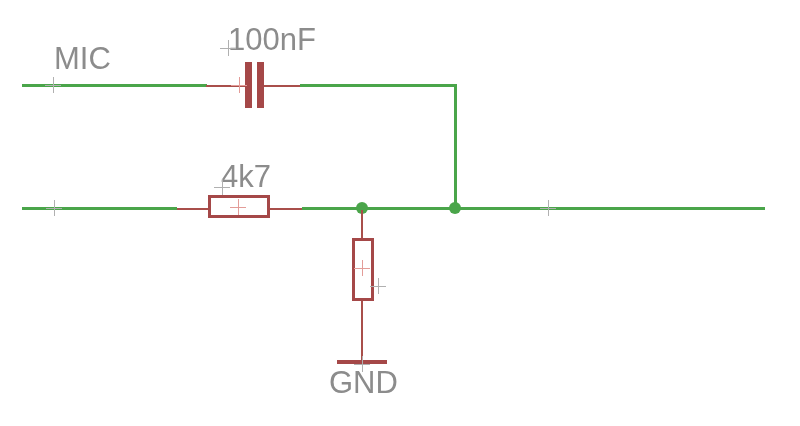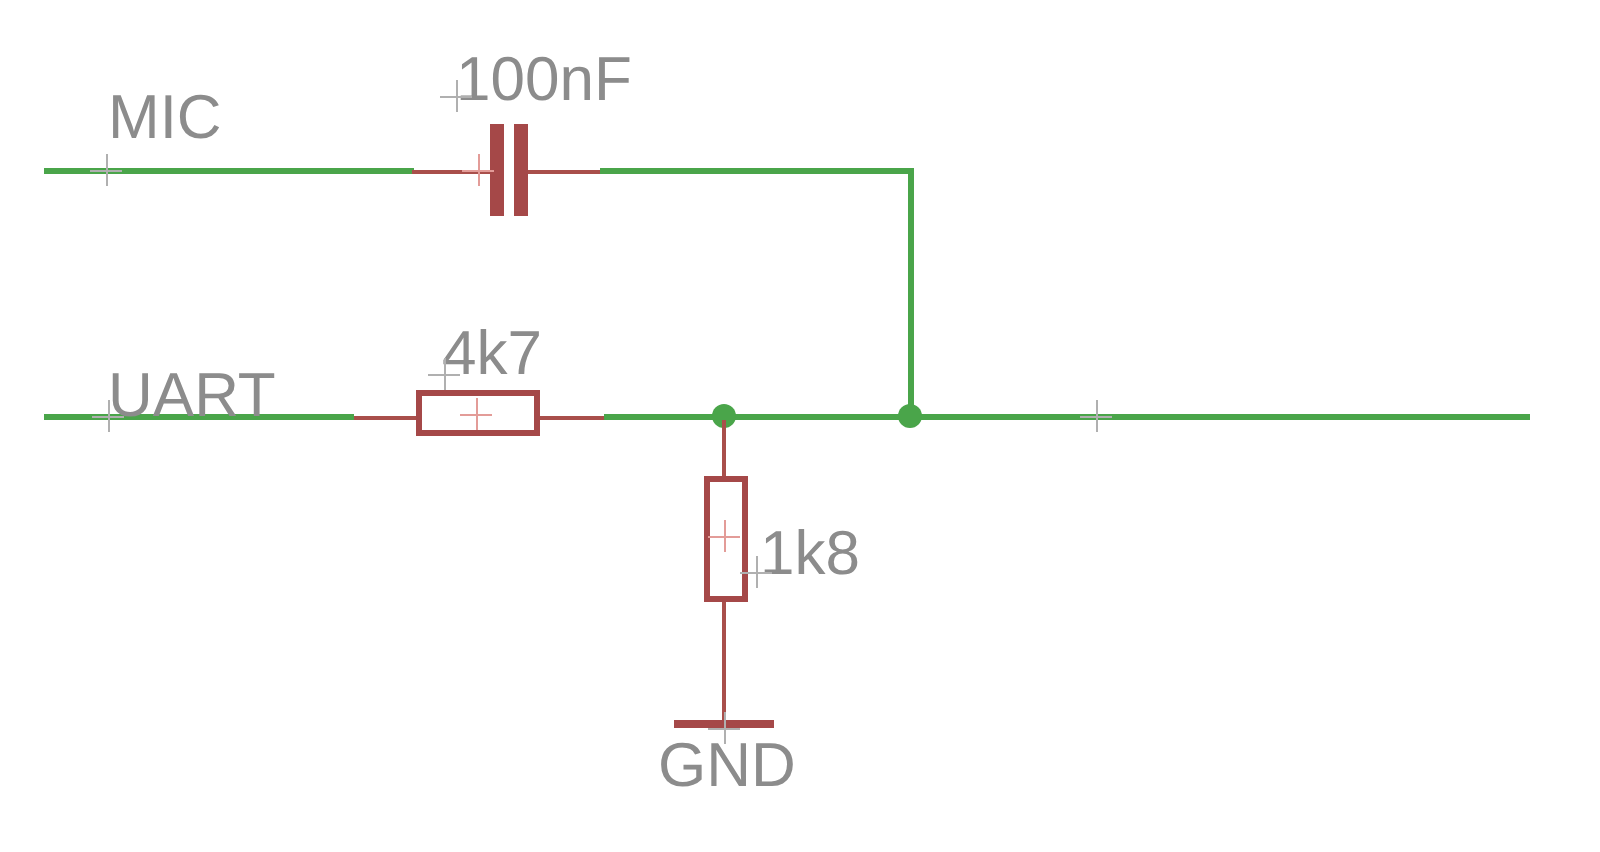--- a/index.html
+++ b/index.html
@@ -100,33 +100,31 @@
   <div class="abs wire-green" style="left:302px; top:207px; width:463px; height:3px;"></div>
 
   <div class="abs wire-red" style="left:177px; top:208px; width:31px; height:2px;"></div>
   <div class="abs res-body" style="left:208px; top:195px; width:62px; height:23px;"></div>
   <div class="abs wire-red" style="left:270px; top:208px; width:32px; height:2px;"></div>
   <div class="abs cross cross-pink" style="left:230px; top:199px;"></div>
 
   <div class="abs lbl" style="left:221px; top:161px;">4k7</div>
   <div class="abs cross cross-gray" style="left:214px; top:179px;"></div>
 
-  <div class="abs lbl" style="left:54px; top:182px;">UART</div>
   <div class="abs cross cross-gray" style="left:46px; top:200px;"></div>
 
   <div class="abs cross cross-gray" style="left:540px; top:200px;"></div>
 
   <div class="abs dot" style="left:356px; top:202px;"></div>
   <div class="abs dot" style="left:449px; top:202px;"></div>
 
   <div class="abs wire-red" style="left:361px; top:210px; width:2px; height:28px;"></div>
   <div class="abs res-body" style="left:352px; top:238px; width:22px; height:63px;"></div>
   <div class="abs cross cross-pink" style="left:354px; top:260px;"></div>
   <div class="abs wire-red" style="left:361px; top:301px; width:2px; height:60px;"></div>
 
-  <div class="abs lbl" style="left:380px; top:261px;">1k8</div>
   <div class="abs cross cross-gray" style="left:370px; top:278px;"></div>
 
   <div class="abs gnd-bar" style="left:337px; top:360px;"></div>
   <div class="abs cross cross-gray" style="left:354px; top:356px;"></div>
   <div class="abs lbl" style="left:329px; top:367px;text-align:right;">GND</div>
 
 </div>
 
 </body></html>

